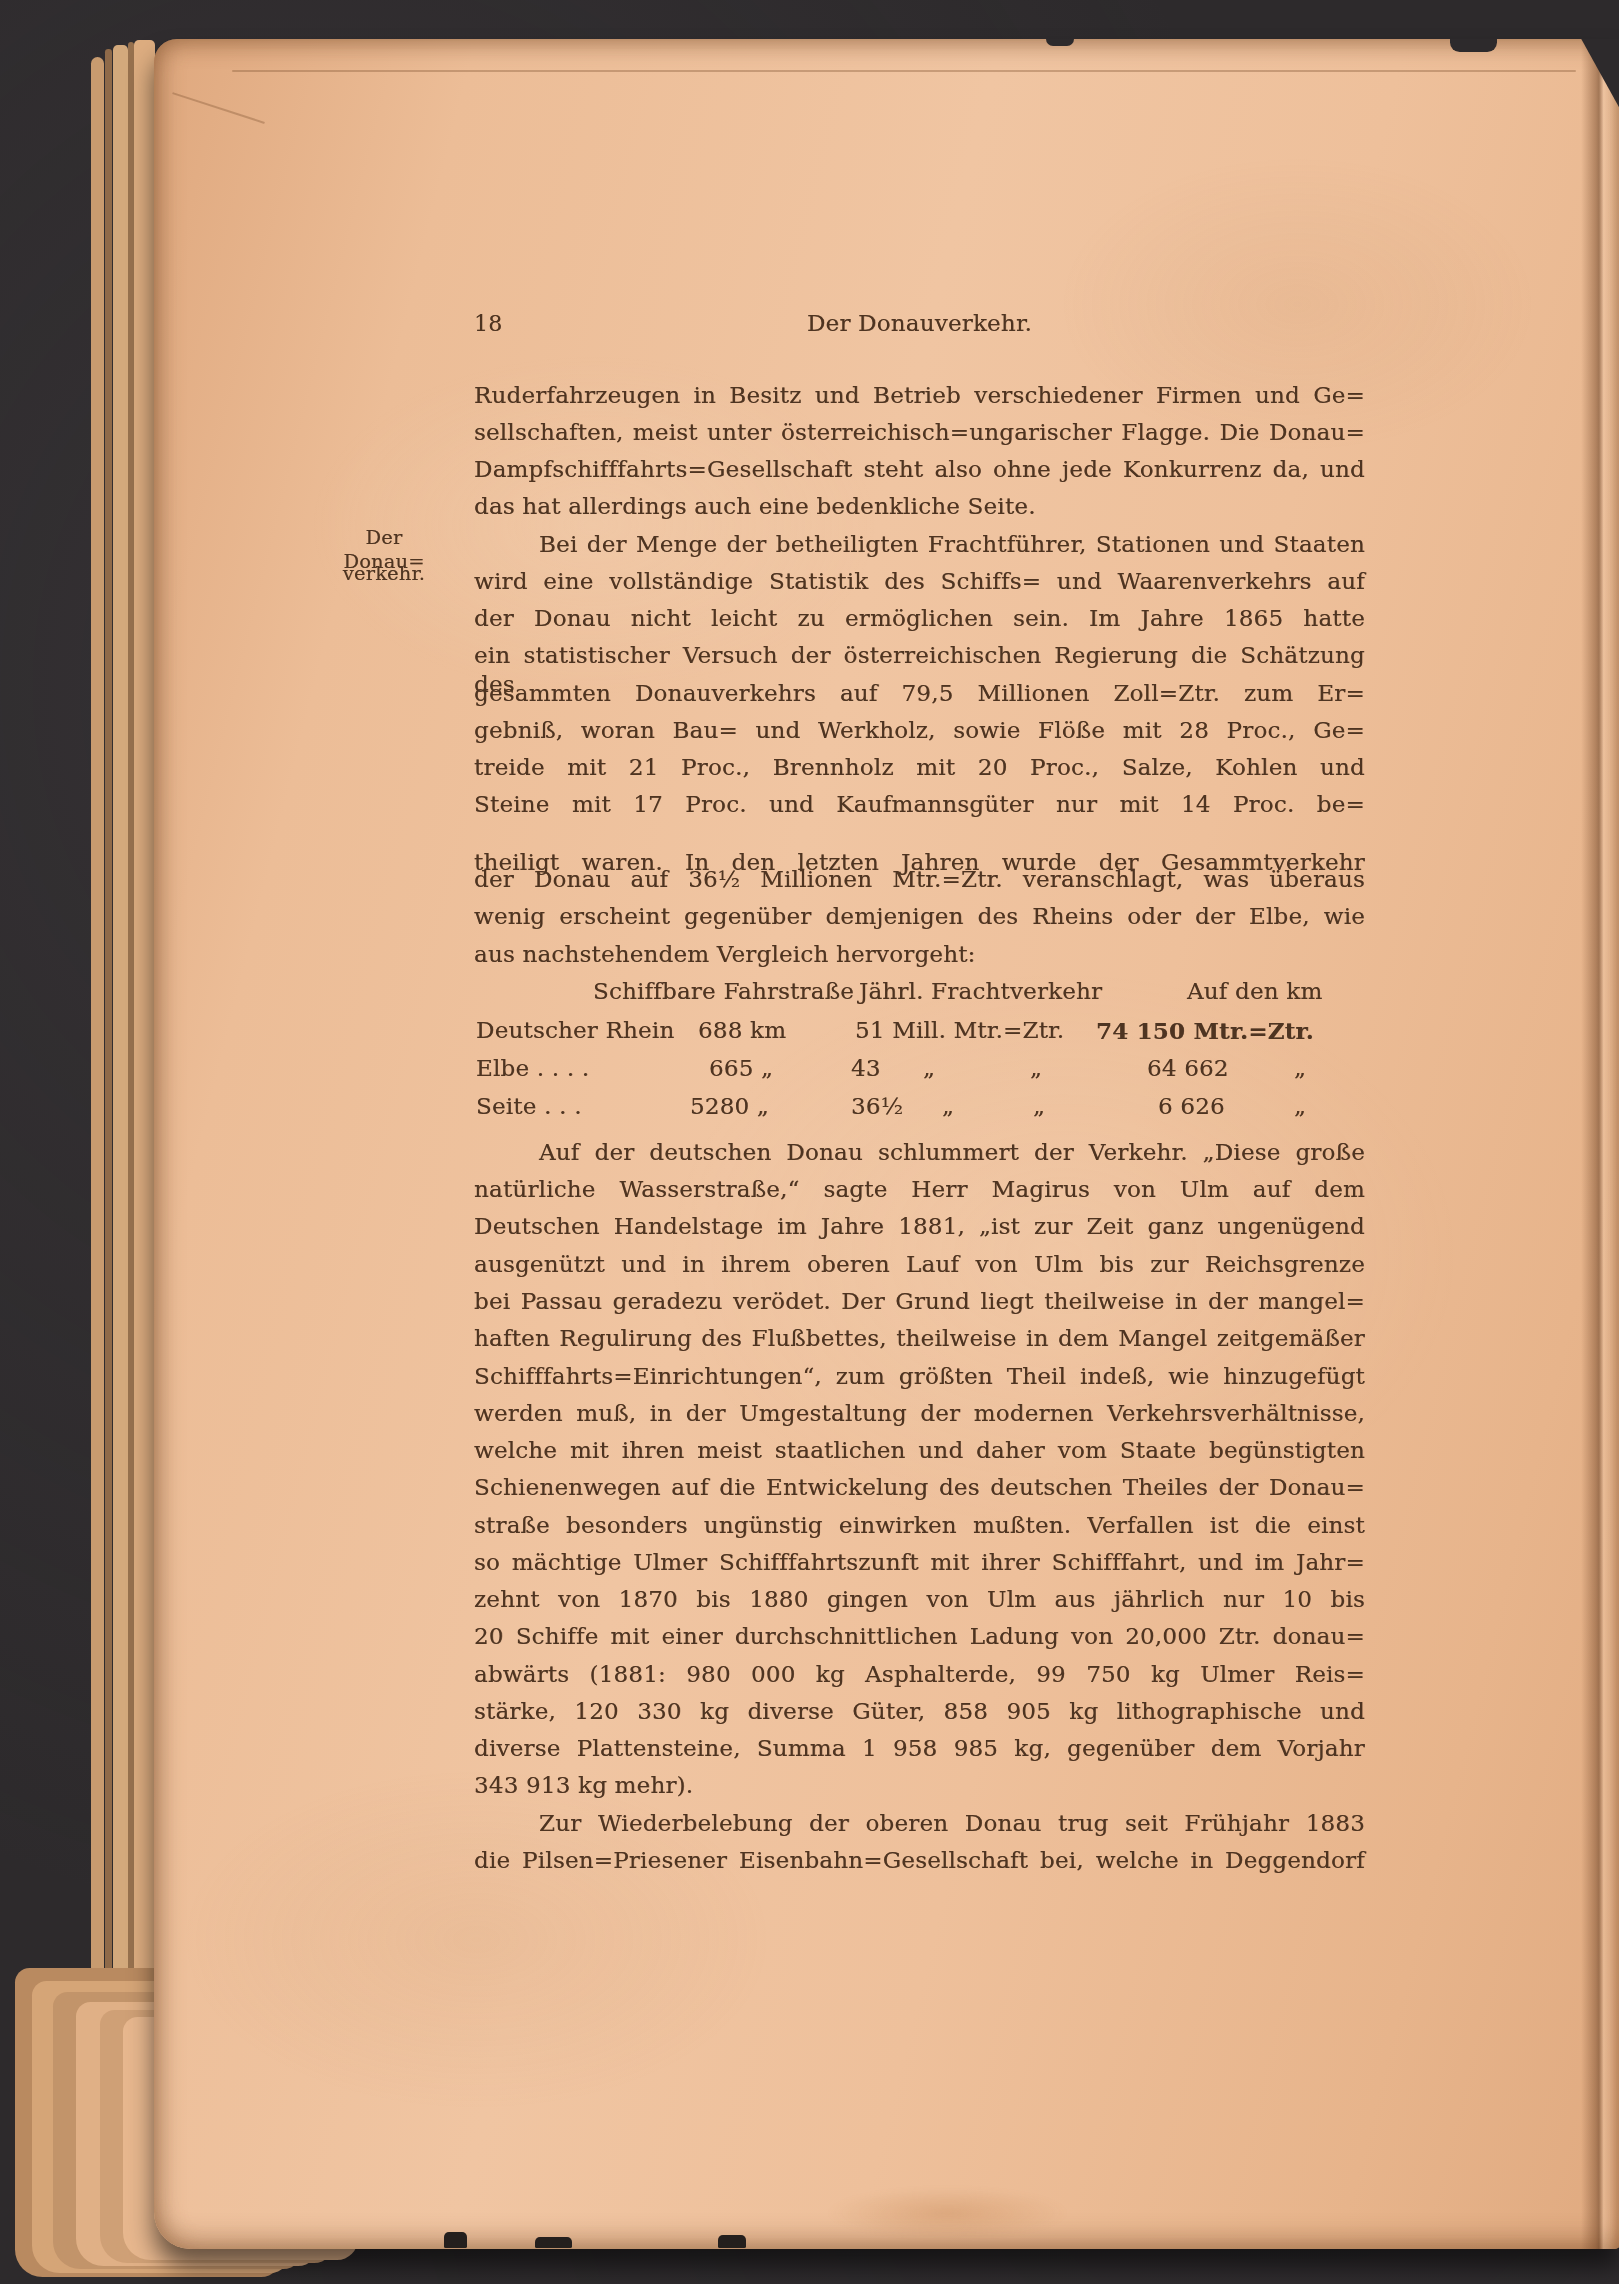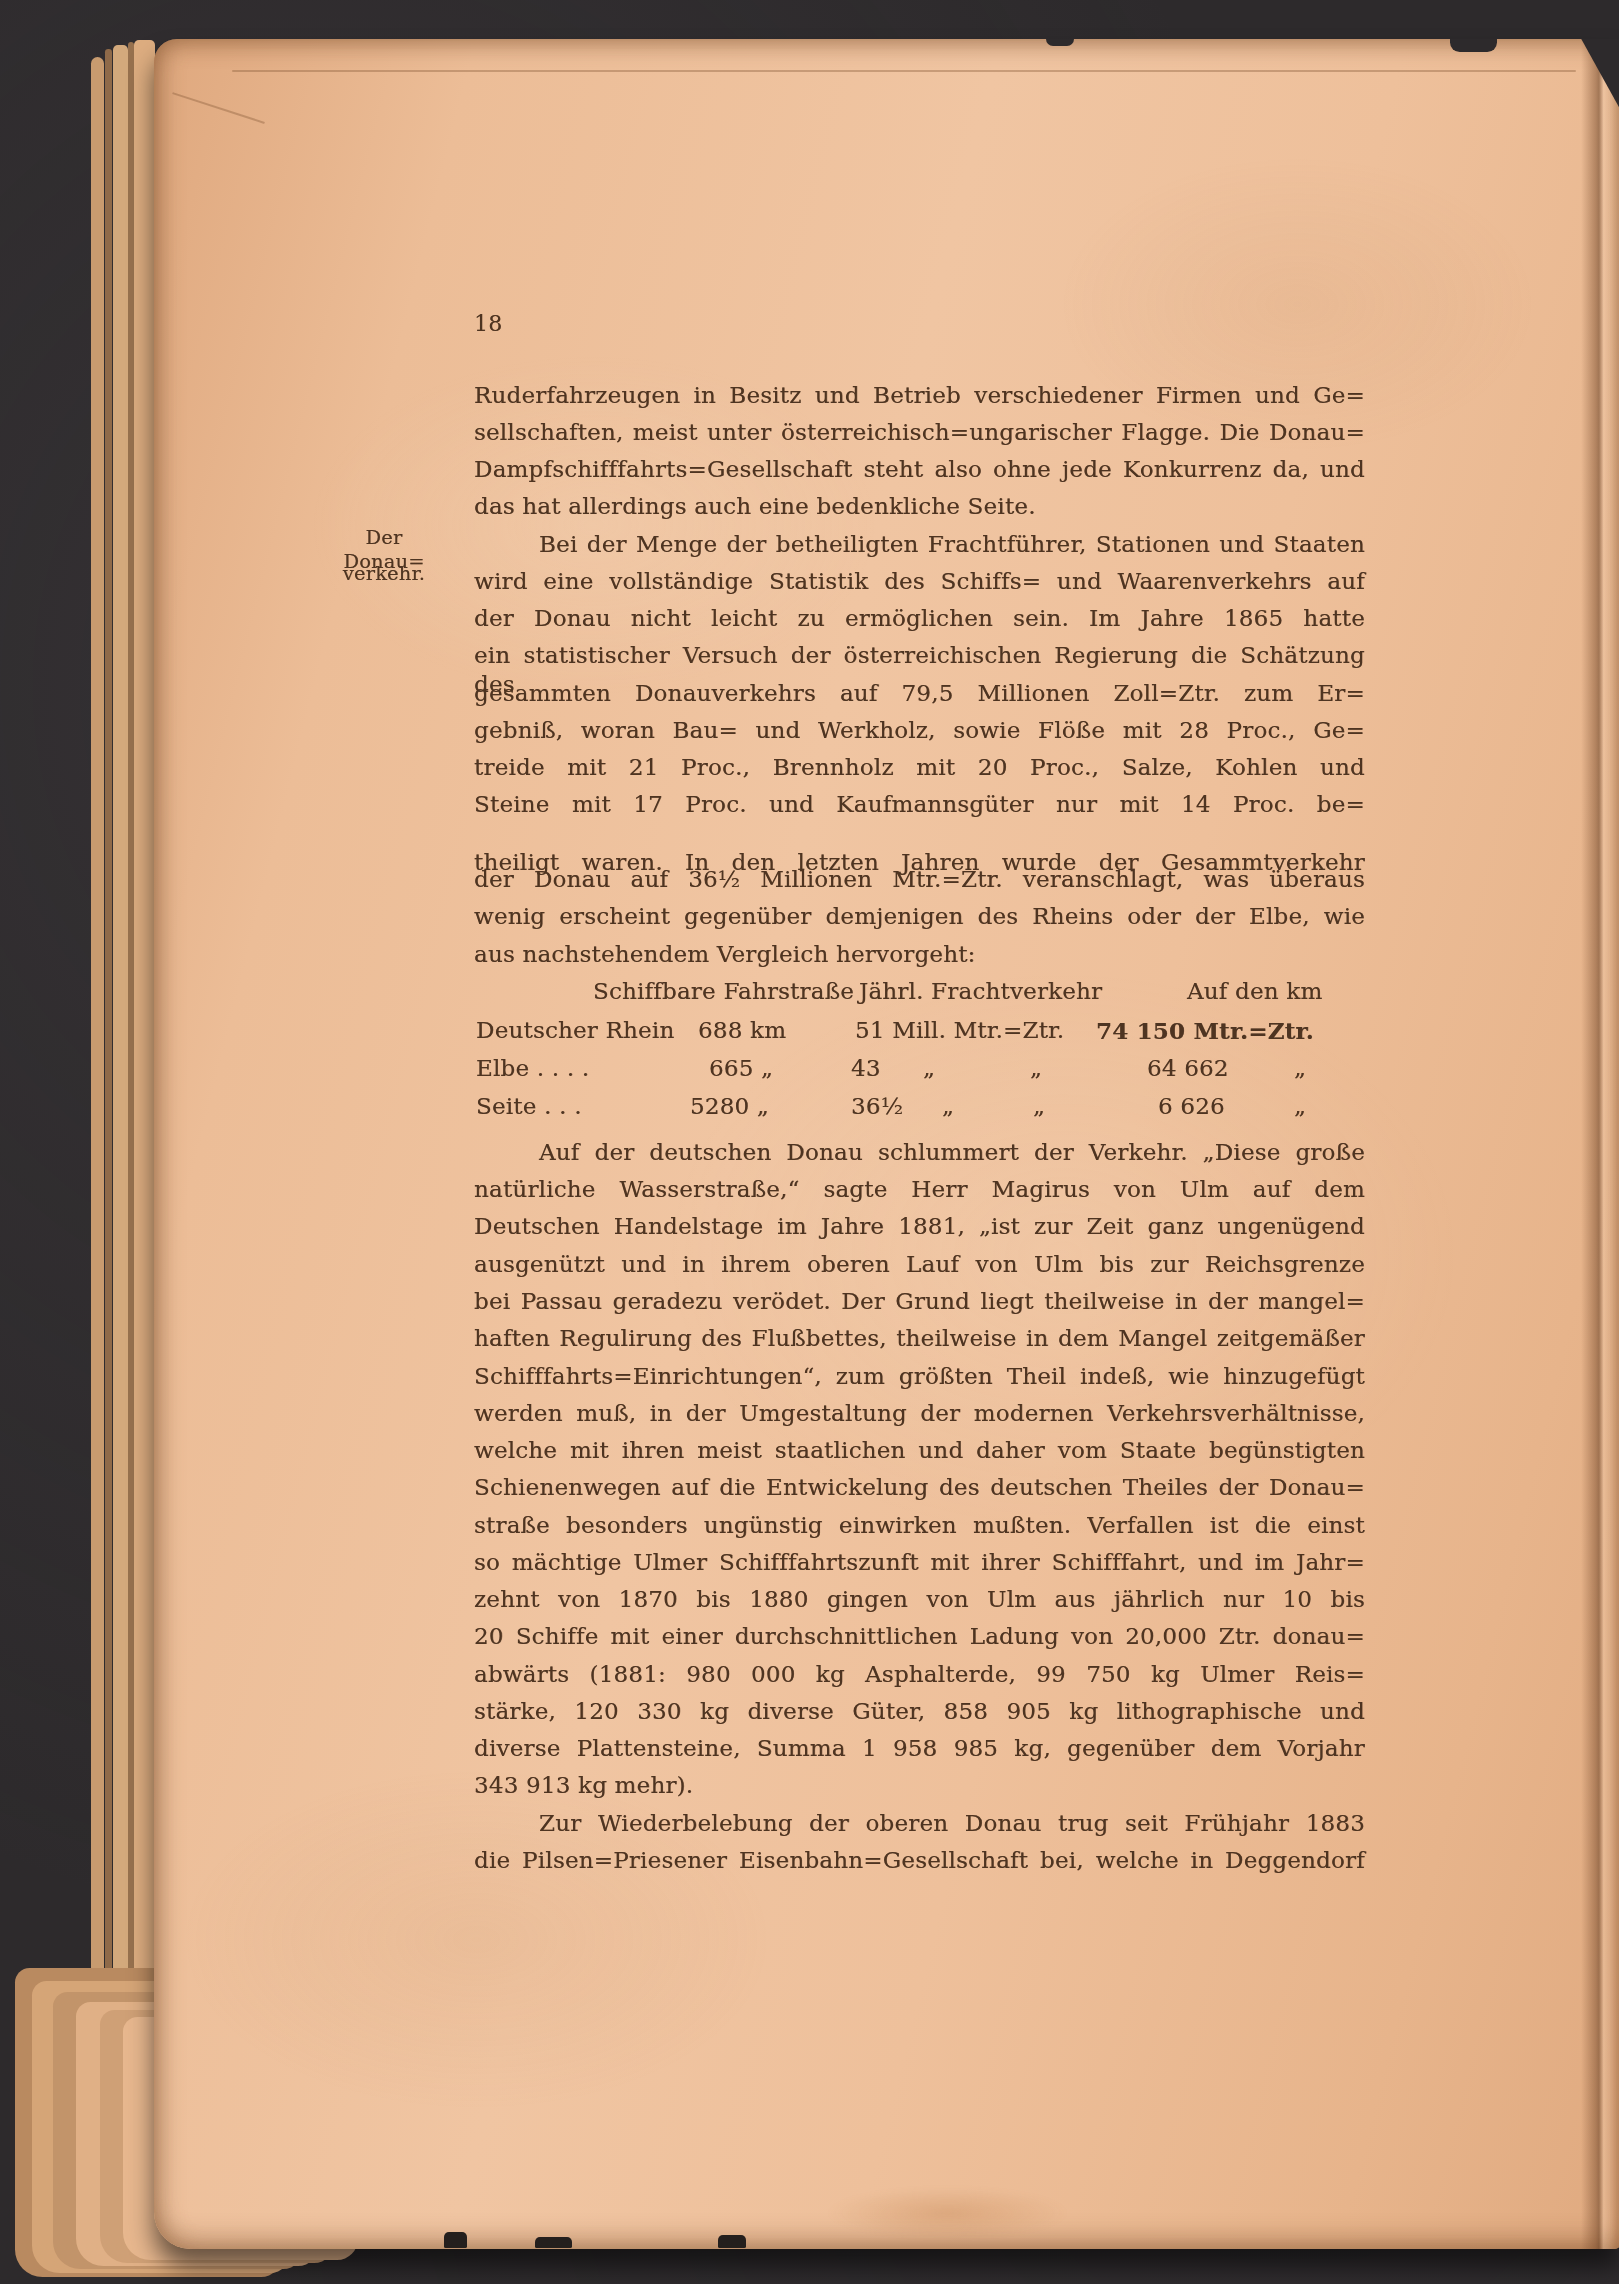--- a/index.html
+++ b/index.html
@@ -86,20 +86,21 @@
 <div class="corner-wedge"></div>
 <div class="top-notch" style="left:1450px;top:39px;width:47px;height:13px;"></div>
 <div class="top-notch" style="left:1046px;top:39px;width:27.5px;height:7.3px;"></div>
 <div class="bottom-nick" style="left:444px;top:2232px;width:23px;height:16px;"></div>
 <div class="bottom-nick" style="left:535px;top:2237px;width:37px;height:11.3px;"></div>
 <div class="bottom-nick" style="left:718px;top:2235px;width:27.5px;height:13px;"></div>
 <div class="stain"></div>
 
 <div id="text-layer">
   <div class="tl pgnum" style="left:474px;top:309px;">18</div>
+  <div class="tl ctr" style="left:474px;top:309px;width:891px;">Der Donauverkehr.</div>
   <div id="margin-note">
       <div class="tl mnote ctr" style="left: 324px; top: 526px; width: 120px;">Der Donau=</div>
       <div class="tl mnote ctr" style="left: 324px; top: 562px; width: 120px;">verkehr.</div>
     </div>
   <div id="body-text">
       <div class="tl j" style="left: 474px; top: 381px; width: 891px;">Ruderfahrzeugen in Besitz und Betrieb verschiedener Firmen und Ge=</div>
       <div class="tl j" style="left: 474px; top: 418px; width: 891px;">sellschaften, meist unter österreichisch=ungarischer Flagge.  Die Donau=</div>
       <div class="tl j" style="left: 474px; top: 455px; width: 891px;">Dampfschifffahrts=Gesellschaft steht also ohne jede Konkurrenz da, und</div>
       <div class="tl" style="left: 474px; top: 492px; width: 891px;">das hat allerdings auch eine bedenkliche Seite.</div>
       <div class="tl j" style="left: 539px; top: 530px; width: 826px;">Bei der Menge der betheiligten Frachtführer, Stationen und Staaten</div>

